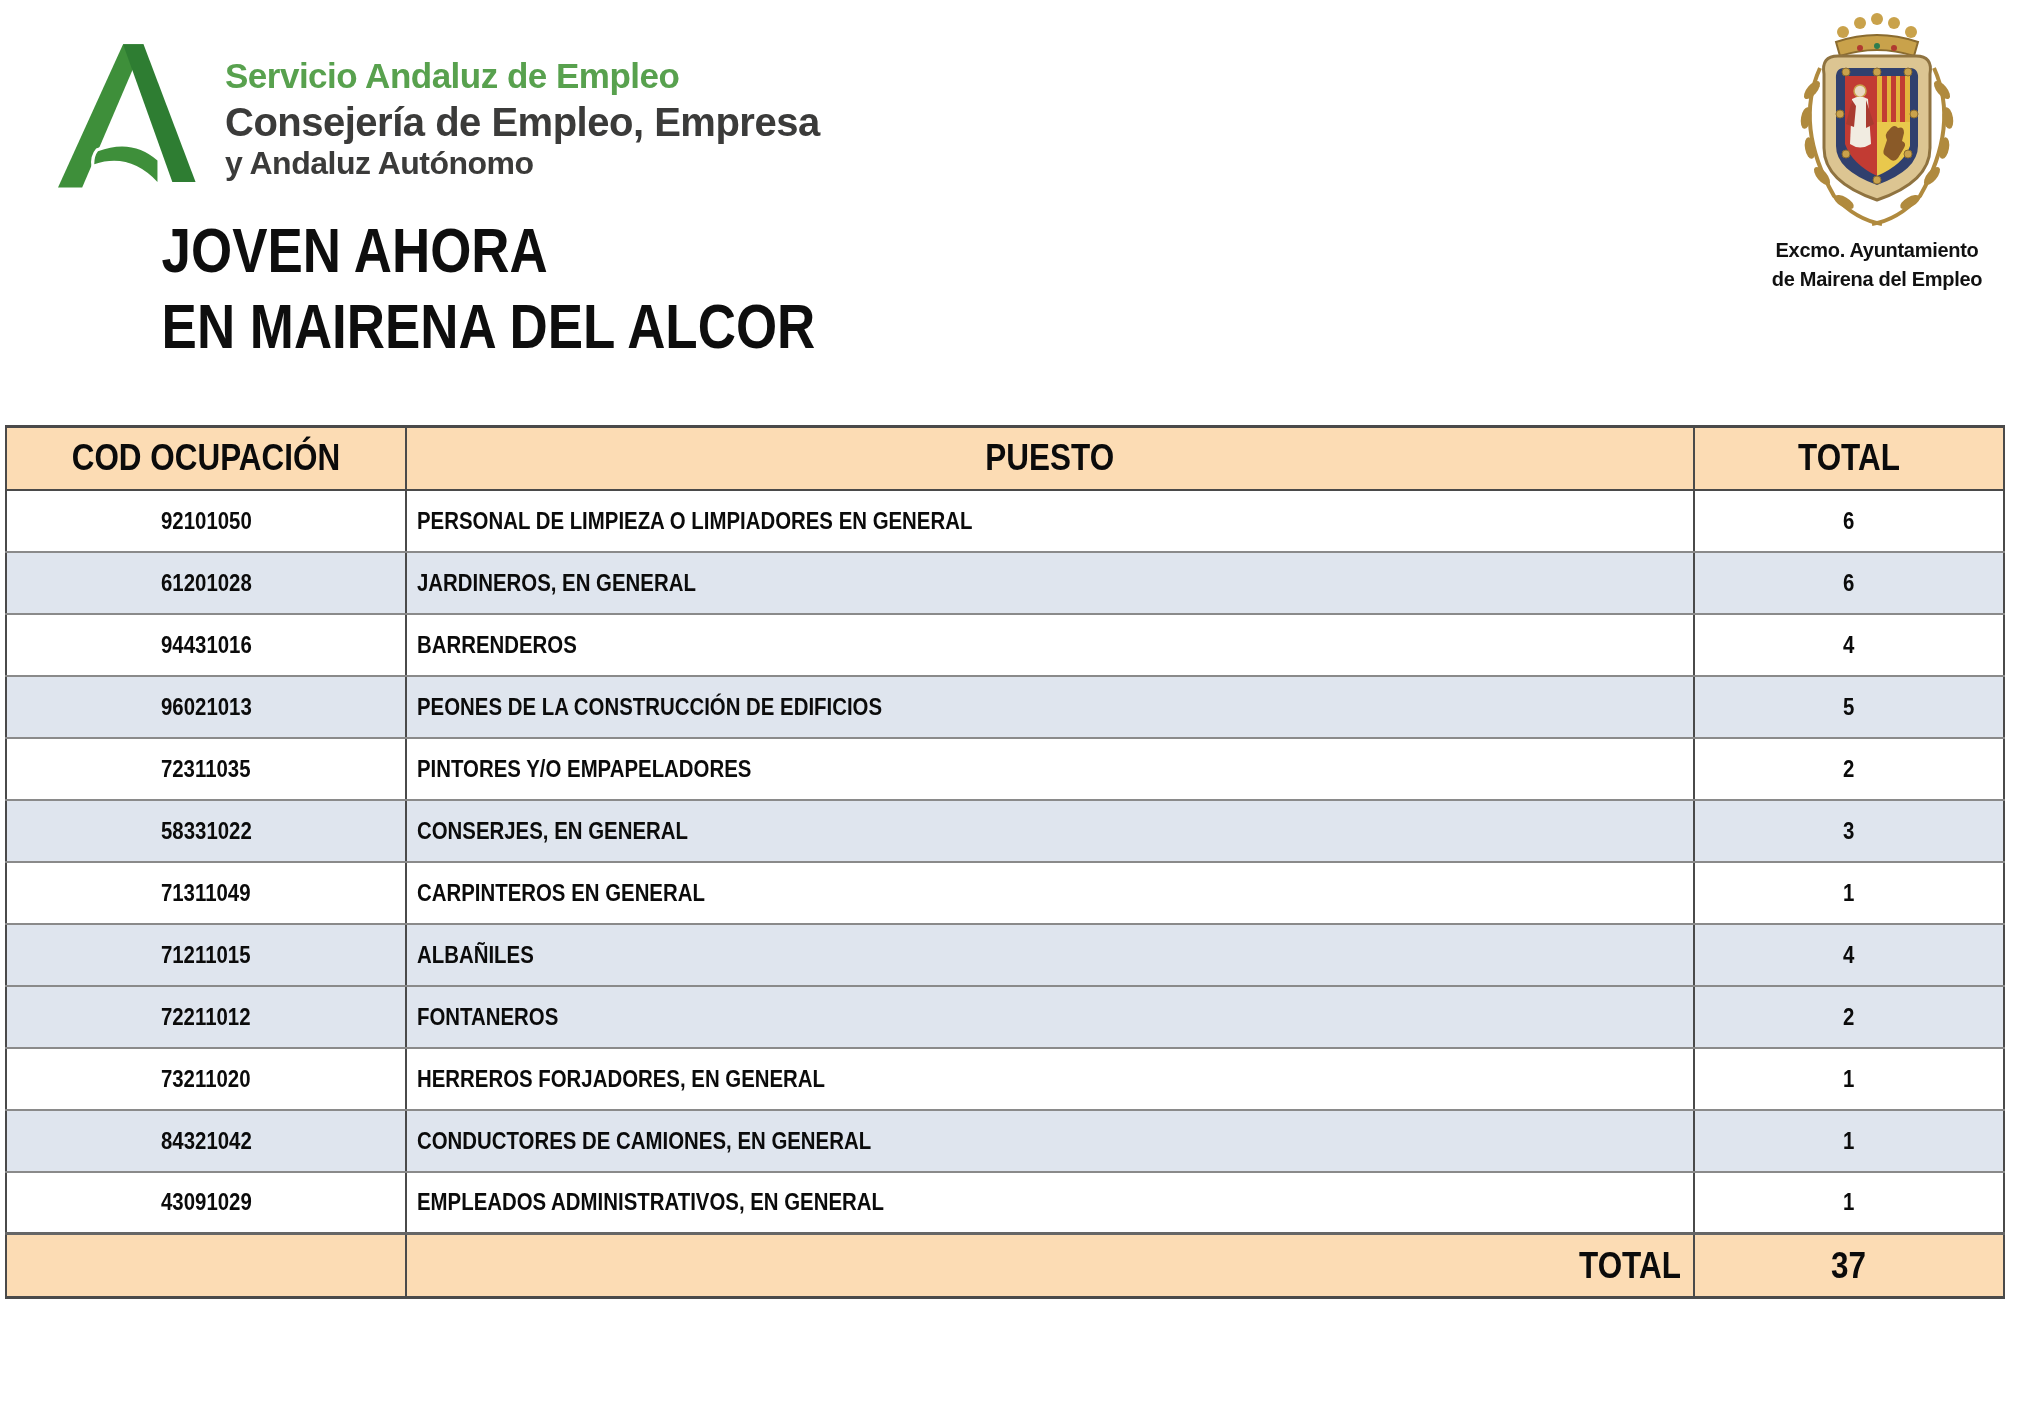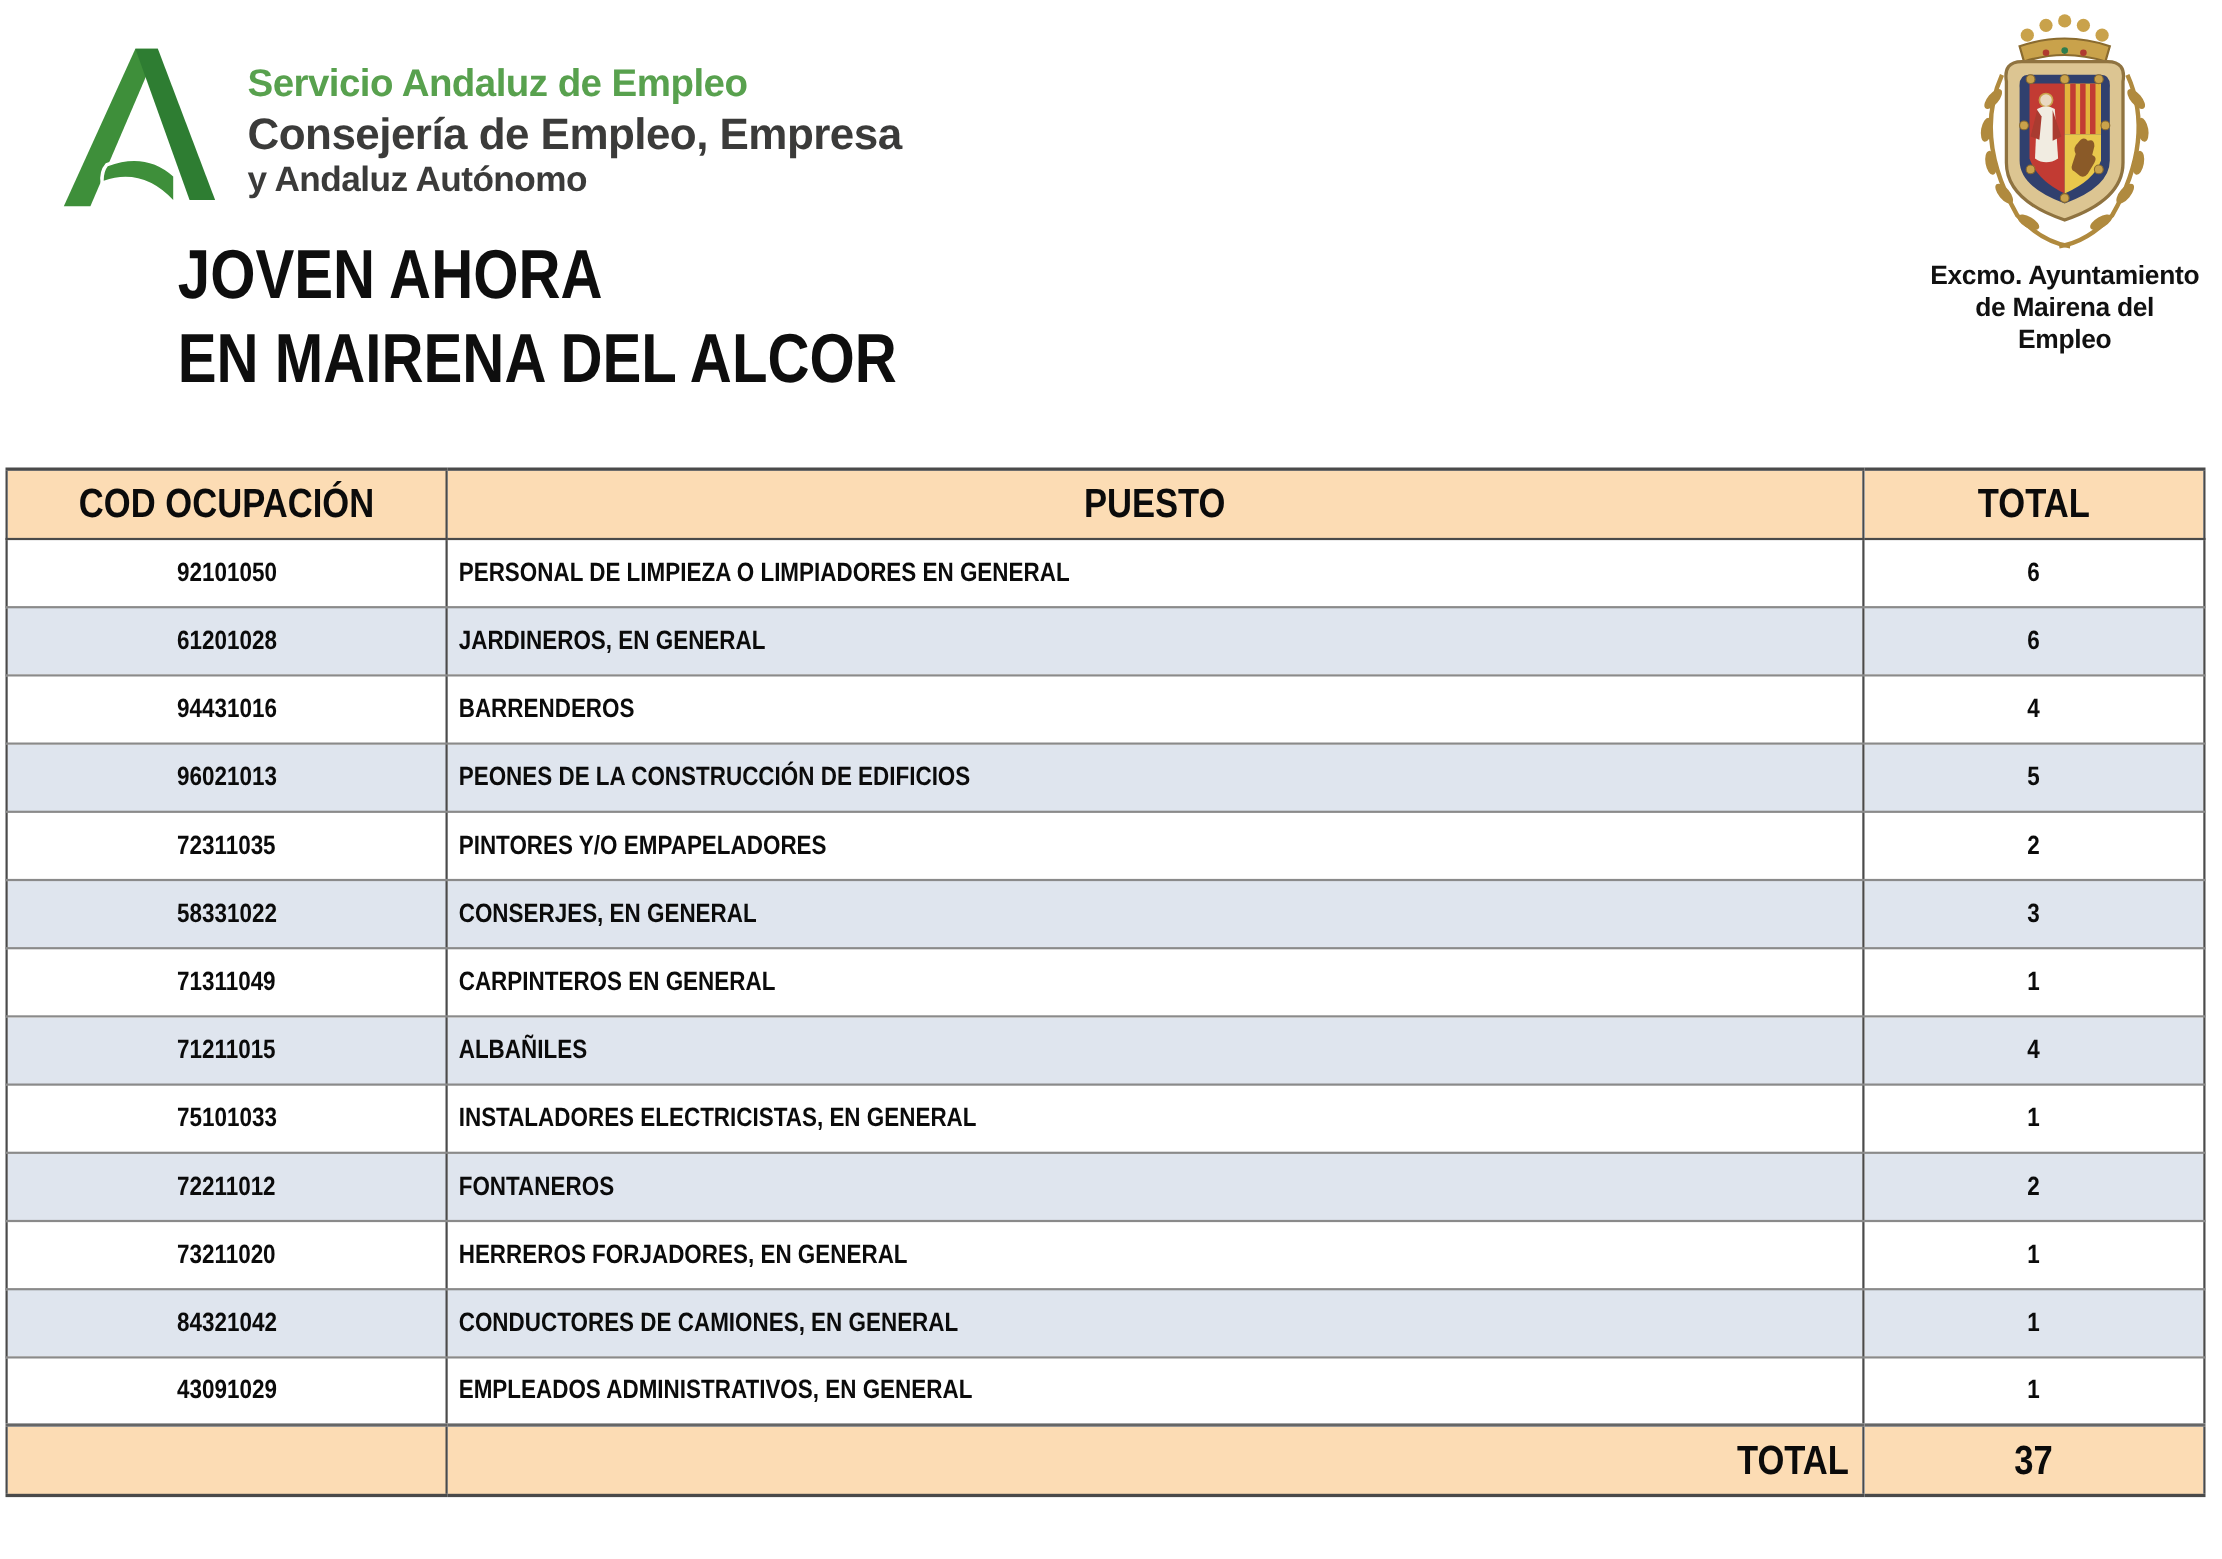--- a/index.html
+++ b/index.html
@@ -38,21 +38,21 @@
   .page-title{
     position:absolute;left:0;top:212px;width:100%;
     font-weight:bold;color:#0e0e0e;
     font-size:63px;line-height:76px;margin:0;letter-spacing:0;
   }
   .page-title .cx{transform:scaleX(0.84);transform-origin:center center;}
 
   
   .crest{position:absolute;right:18px;top:6px;width:250px;text-align:center;}
   .crest svg{display:block;margin:0 auto;}
-  .crest-caption{margin-top:6px;font-size:24px;font-weight:bold;color:#111;line-height:29px;letter-spacing:-0.3px;}
+  .crest-caption{margin-top:6px;font-size:20px;font-weight:bold;color:#111;line-height:29px;letter-spacing:-0.3px;}
 
   
   table.jobs{
     position:absolute;left:5px;top:425px;width:1998px;
     border-collapse:collapse;table-layout:fixed;
     font-weight:bold;color:#0b0b0b;
   }
   table.jobs th, table.jobs td{
     border-left:2px solid var(--border-dark);
     border-right:2px solid var(--border-dark);
@@ -218,25 +218,20 @@
       <tr>
         <td class="col-code"><span class="cx o-center">71311049</span></td>
         <td class="col-puesto"><span class="cx o-left">CARPINTEROS EN GENERAL</span></td>
         <td class="col-total"><span class="cx o-center">1</span></td>
       </tr>
       <tr class="stripe">
         <td class="col-code"><span class="cx o-center">71211015</span></td>
         <td class="col-puesto"><span class="cx o-left">ALBAÑILES</span></td>
         <td class="col-total"><span class="cx o-center">4</span></td>
       </tr>
-      <tr>
-        <td class="col-code"><span class="cx o-center">75101033</span></td>
-        <td class="col-puesto"><span class="cx o-left">INSTALADORES ELECTRICISTAS, EN GENERAL</span></td>
-        <td class="col-total"><span class="cx o-center">1</span></td>
-      </tr>
       <tr class="stripe">
         <td class="col-code"><span class="cx o-center">72211012</span></td>
         <td class="col-puesto"><span class="cx o-left">FONTANEROS</span></td>
         <td class="col-total"><span class="cx o-center">2</span></td>
       </tr>
       <tr>
         <td class="col-code"><span class="cx o-center">73211020</span></td>
         <td class="col-puesto"><span class="cx o-left">HERREROS FORJADORES, EN GENERAL</span></td>
         <td class="col-total"><span class="cx o-center">1</span></td>
       </tr>

